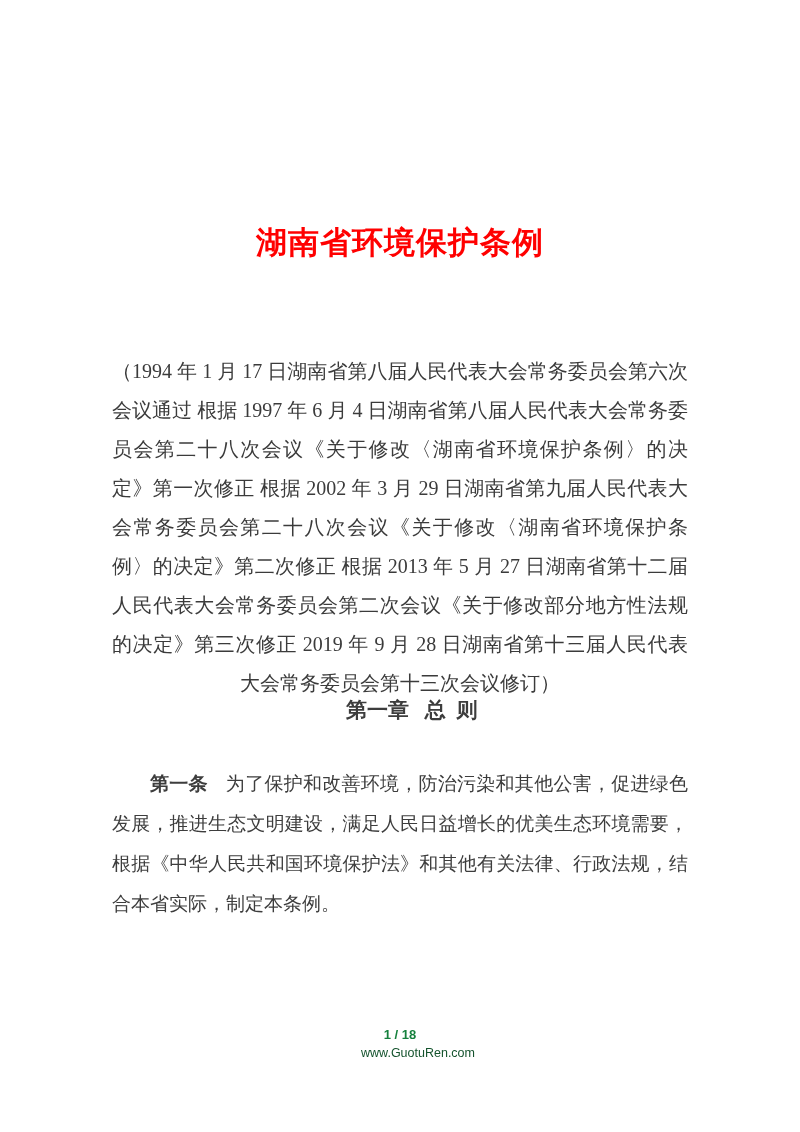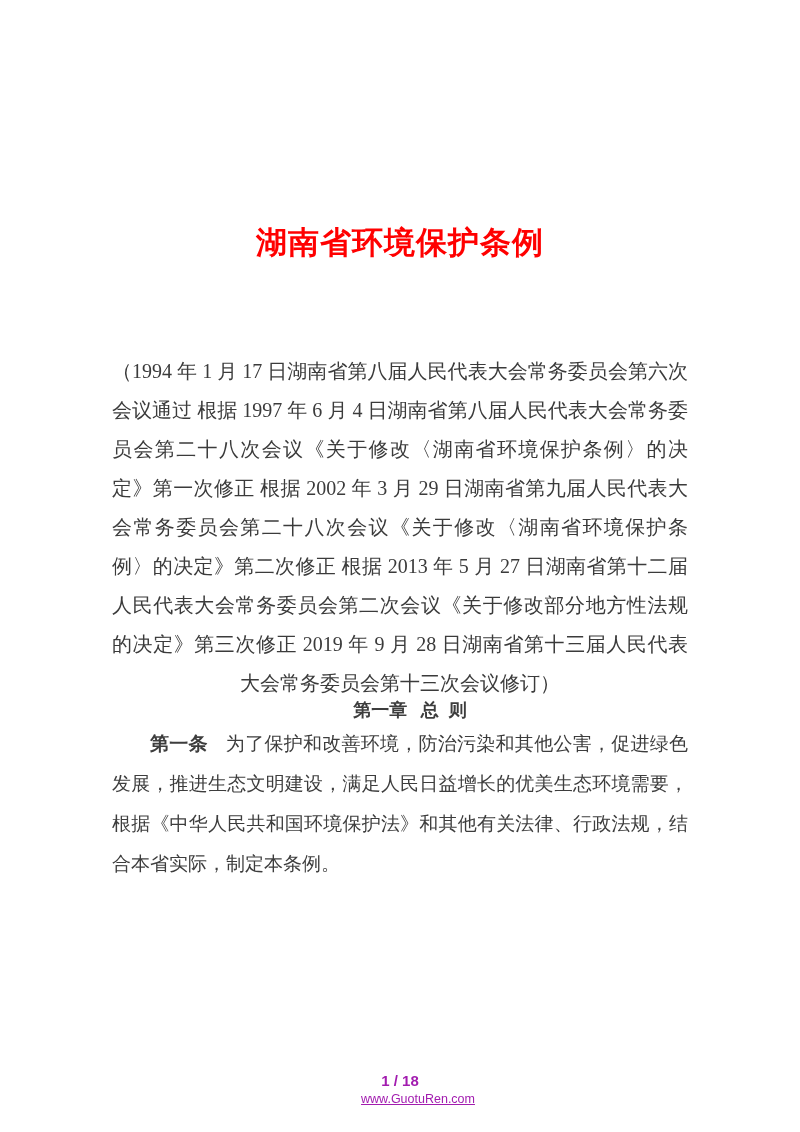--- a/index.html
+++ b/index.html
@@ -41,33 +41,33 @@
     color: #3b3b3b;
     text-align: justify;
     text-align-last: center;
   }
   .chapter-heading {
     position: absolute;
     top: 662px;
     left: 0;
     right: 0;
     text-align: center;
-    font-size: 18px;
+    font-size: 21px;
     font-weight: bold;
     color: #3d3d3d;
     line-height: 32px;
     white-space: pre;
   }
   .chapter-heading .chapter-title {
     margin-left: 0.75em;
     word-spacing: 5px;
   }
   .articles {
     position: absolute;
-    top: 724px;
+    top: 764px;
     left: 112px;
     right: 112px;
   }
   .article {
     margin: 0 0 15px 0;
     font-size: 19px;
     line-height: 40px;
     color: #3d3d3d;
     text-align: justify;
     text-indent: 2em;
@@ -77,32 +77,30 @@
     margin-right: 0.95em;
   }
   .footer {
     position: absolute;
     top: 1027px;
     left: 0;
     right: 0;
     text-align: center;
   }
   .page-indicator {
-    font-size: 15px;
+    font-size: 13px;
     font-weight: bold;
-    color: #a21caf;
+    color: #15803d;
     line-height: 16px;
-    margin-top: 46px;
   }
   .footer-link {
     display: inline-block;
     font-size: 12.5px;
     line-height: 15px;
-    color: #a21caf;
-    text-decoration: underline;
+    color: #14532d;
     cursor: pointer;
     margin-left: 36px;
   }
 </style>
 </head>
 <body>
 
 <div class="page">
 
   <h1 class="doc-title">湖南省环境保护条例</h1>

